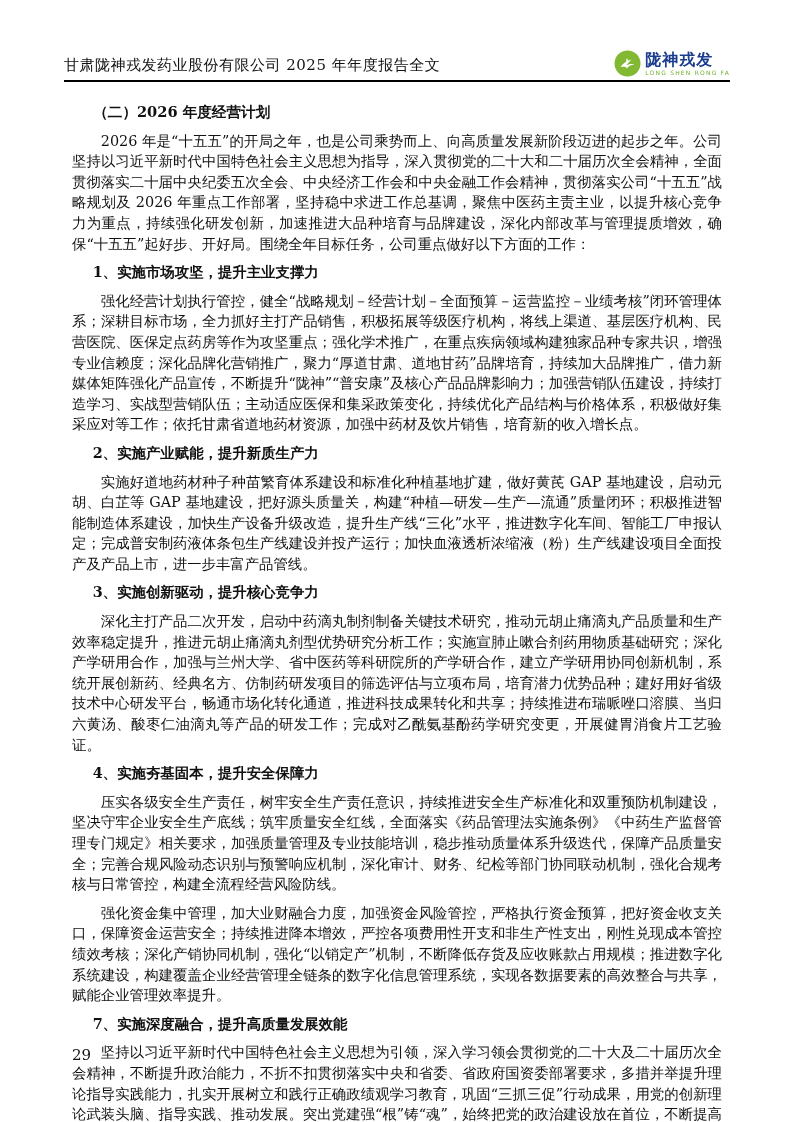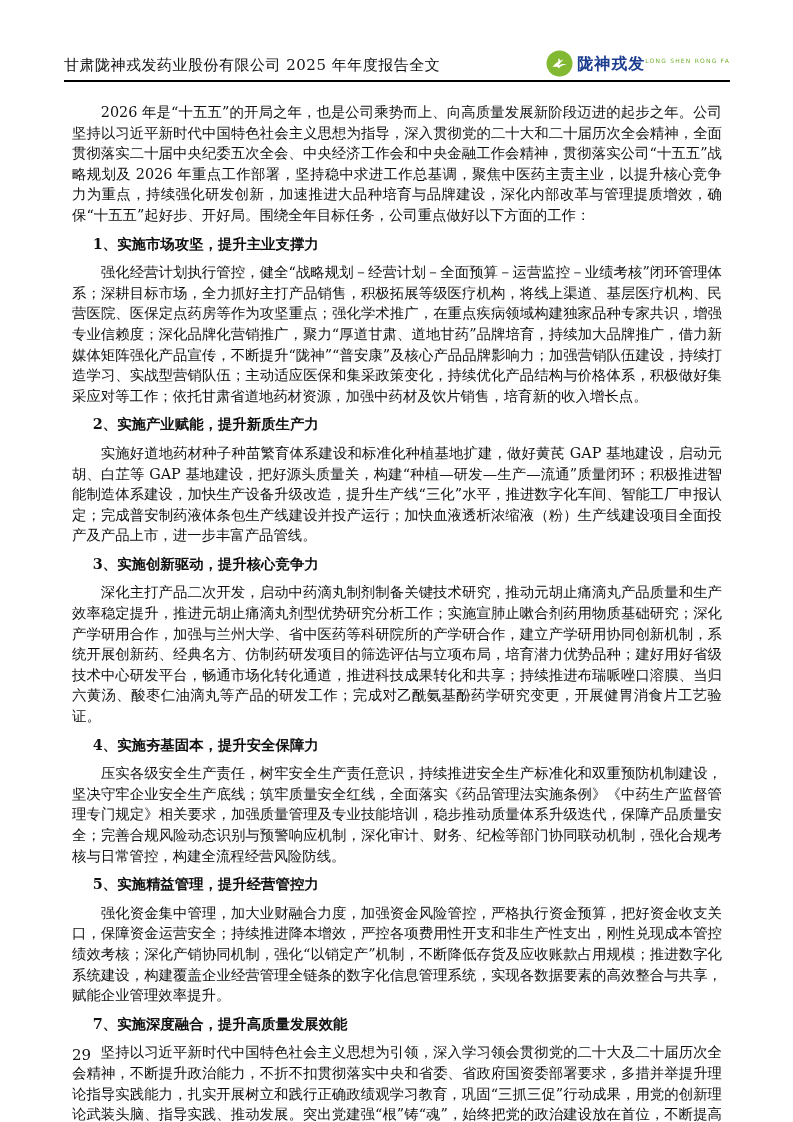--- a/index.html
+++ b/index.html
@@ -39,21 +39,21 @@
     gap: 4px;
     margin-bottom: -2px;
   }
   .logo-mark {
     width: 27px;
     height: 27px;
     flex: 0 0 auto;
   }
   .logo-text-col {
     display: flex;
-    flex-direction: row;
+    flex-direction: column;
     line-height: 1;
   }
   .logo-cn {
     font-family: "DejaVu Sans", "Liberation Sans", sans-serif;
     font-weight: bold;
     font-size: 16px;
     letter-spacing: 1px;
   }
   .logo-en {
     font-family: "DejaVu Sans", "Liberation Sans", sans-serif;
@@ -111,36 +111,36 @@
         </span>
         <span class="logo-text-col">
           <span class="logo-cn" style="color:#1c3d8f">陇神戎发</span>
           <span class="logo-en" style="color:#6fae2a">LONG SHEN RONG FA</span>
         </span>
       </div>
     </div>
 
     <div class="doc-body">
 
+      <p class="sec-title">（二）2026 年度经营计划</p>
 
       <p class="para">2026 年是“十五五”的开局之年，也是公司乘势而上、向高质量发展新阶段迈进的起步之年。公司坚持以习近平新时代中国特色社会主义思想为指导，深入贯彻党的二十大和二十届历次全会精神，全面贯彻落实二十届中央纪委五次全会、中央经济工作会和中央金融工作会精神，贯彻落实公司“十五五”战略规划及 2026 年重点工作部署，坚持稳中求进工作总基调，聚焦中医药主责主业，以提升核心竞争力为重点，持续强化研发创新，加速推进大品种培育与品牌建设，深化内部改革与管理提质增效，确保“十五五”起好步、开好局。围绕全年目标任务，公司重点做好以下方面的工作：</p>
 
       <p class="sub-heading">1、实施市场攻坚，提升主业支撑力</p>
       <p class="para">强化经营计划执行管控，健全“战略规划－经营计划－全面预算－运营监控－业绩考核”闭环管理体系；深耕目标市场，全力抓好主打产品销售，积极拓展等级医疗机构，将线上渠道、基层医疗机构、民营医院、医保定点药房等作为攻坚重点；强化学术推广，在重点疾病领域构建独家品种专家共识，增强专业信赖度；深化品牌化营销推广，聚力“厚道甘肃、道地甘药”品牌培育，持续加大品牌推广，借力新媒体矩阵强化产品宣传，不断提升“陇神”“普安康”及核心产品品牌影响力；加强营销队伍建设，持续打造学习、实战型营销队伍；主动适应医保和集采政策变化，持续优化产品结构与价格体系，积极做好集采应对等工作；依托甘肃省道地药材资源，加强中药材及饮片销售，培育新的收入增长点。</p>
 
       <p class="sub-heading">2、实施产业赋能，提升新质生产力</p>
       <p class="para">实施好道地药材种子种苗繁育体系建设和标准化种植基地扩建，做好黄芪 GAP 基地建设，启动元胡、白芷等 GAP 基地建设，把好源头质量关，构建“种植—研发—生产—流通”质量闭环；积极推进智能制造体系建设，加快生产设备升级改造，提升生产线“三化”水平，推进数字化车间、智能工厂申报认定；完成普安制药液体条包生产线建设并投产运行；加快血液透析浓缩液（粉）生产线建设项目全面投产及产品上市，进一步丰富产品管线。</p>
 
       <p class="sub-heading">3、实施创新驱动，提升核心竞争力</p>
       <p class="para">深化主打产品二次开发，启动中药滴丸制剂制备关键技术研究，推动元胡止痛滴丸产品质量和生产效率稳定提升，推进元胡止痛滴丸剂型优势研究分析工作；实施宣肺止嗽合剂药用物质基础研究；深化产学研用合作，加强与兰州大学、省中医药等科研院所的产学研合作，建立产学研用协同创新机制，系统开展创新药、经典名方、仿制药研发项目的筛选评估与立项布局，培育潜力优势品种；建好用好省级技术中心研发平台，畅通市场化转化通道，推进科技成果转化和共享；持续推进布瑞哌唑口溶膜、当归六黄汤、酸枣仁油滴丸等产品的研发工作；完成对乙酰氨基酚药学研究变更，开展健胃消食片工艺验证。</p>
 
       <p class="sub-heading">4、实施夯基固本，提升安全保障力</p>
       <p class="para">压实各级安全生产责任，树牢安全生产责任意识，持续推进安全生产标准化和双重预防机制建设，坚决守牢企业安全生产底线；筑牢质量安全红线，全面落实《药品管理法实施条例》《中药生产监督管理专门规定》相关要求，加强质量管理及专业技能培训，稳步推动质量体系升级迭代，保障产品质量安全；完善合规风险动态识别与预警响应机制，深化审计、财务、纪检等部门协同联动机制，强化合规考核与日常管控，构建全流程经营风险防线。</p>
 
-      <p class="sub-heading">5、实施精益管理，提升经营管控力</p>
       <p class="para">强化资金集中管理，加大业财融合力度，加强资金风险管控，严格执行资金预算，把好资金收支关口，保障资金运营安全；持续推进降本增效，严控各项费用性开支和非生产性支出，刚性兑现成本管控绩效考核；深化产销协同机制，强化“以销定产”机制，不断降低存货及应收账款占用规模；推进数字化系统建设，构建覆盖企业经营管理全链条的数字化信息管理系统，实现各数据要素的高效整合与共享，赋能企业管理效率提升。</p>
 
       <p class="sub-heading">7、实施深度融合，提升高质量发展效能</p>
       <p class="para">坚持以习近平新时代中国特色社会主义思想为引领，深入学习领会贯彻党的二十大及二十届历次全会精神，不断提升政治能力，不折不扣贯彻落实中央和省委、省政府国资委部署要求，多措并举提升理论指导实践能力，扎实开展树立和践行正确政绩观学习教育，巩固“三抓三促”行动成果，用党的创新理论武装头脑、指导实践、推动发展。突出党建强“根”铸“魂”，始终把党的政治建设放在首位，不断提高政治能力；坚持“两个一以贯之”，不断强化党委把方向、管大局、保落实领导作用，确保理想信念坚定、推动措施有力、发展成效显著。深化党风廉政建设，拓展深入贯彻中央八项规定精神学习教育成果，加大教育监督力度，营造风清气正的干事创业环境。坚持党管干部、党管人才，严格落实好干部标准；着力盘活现有人力资源，加强干部教育培训，推动人岗相适应，才尽其用；采取有力措施让有用人才引得</p>
 
     </div>
   </div>
 
   <div class="page-number">29</div>
 </div>

